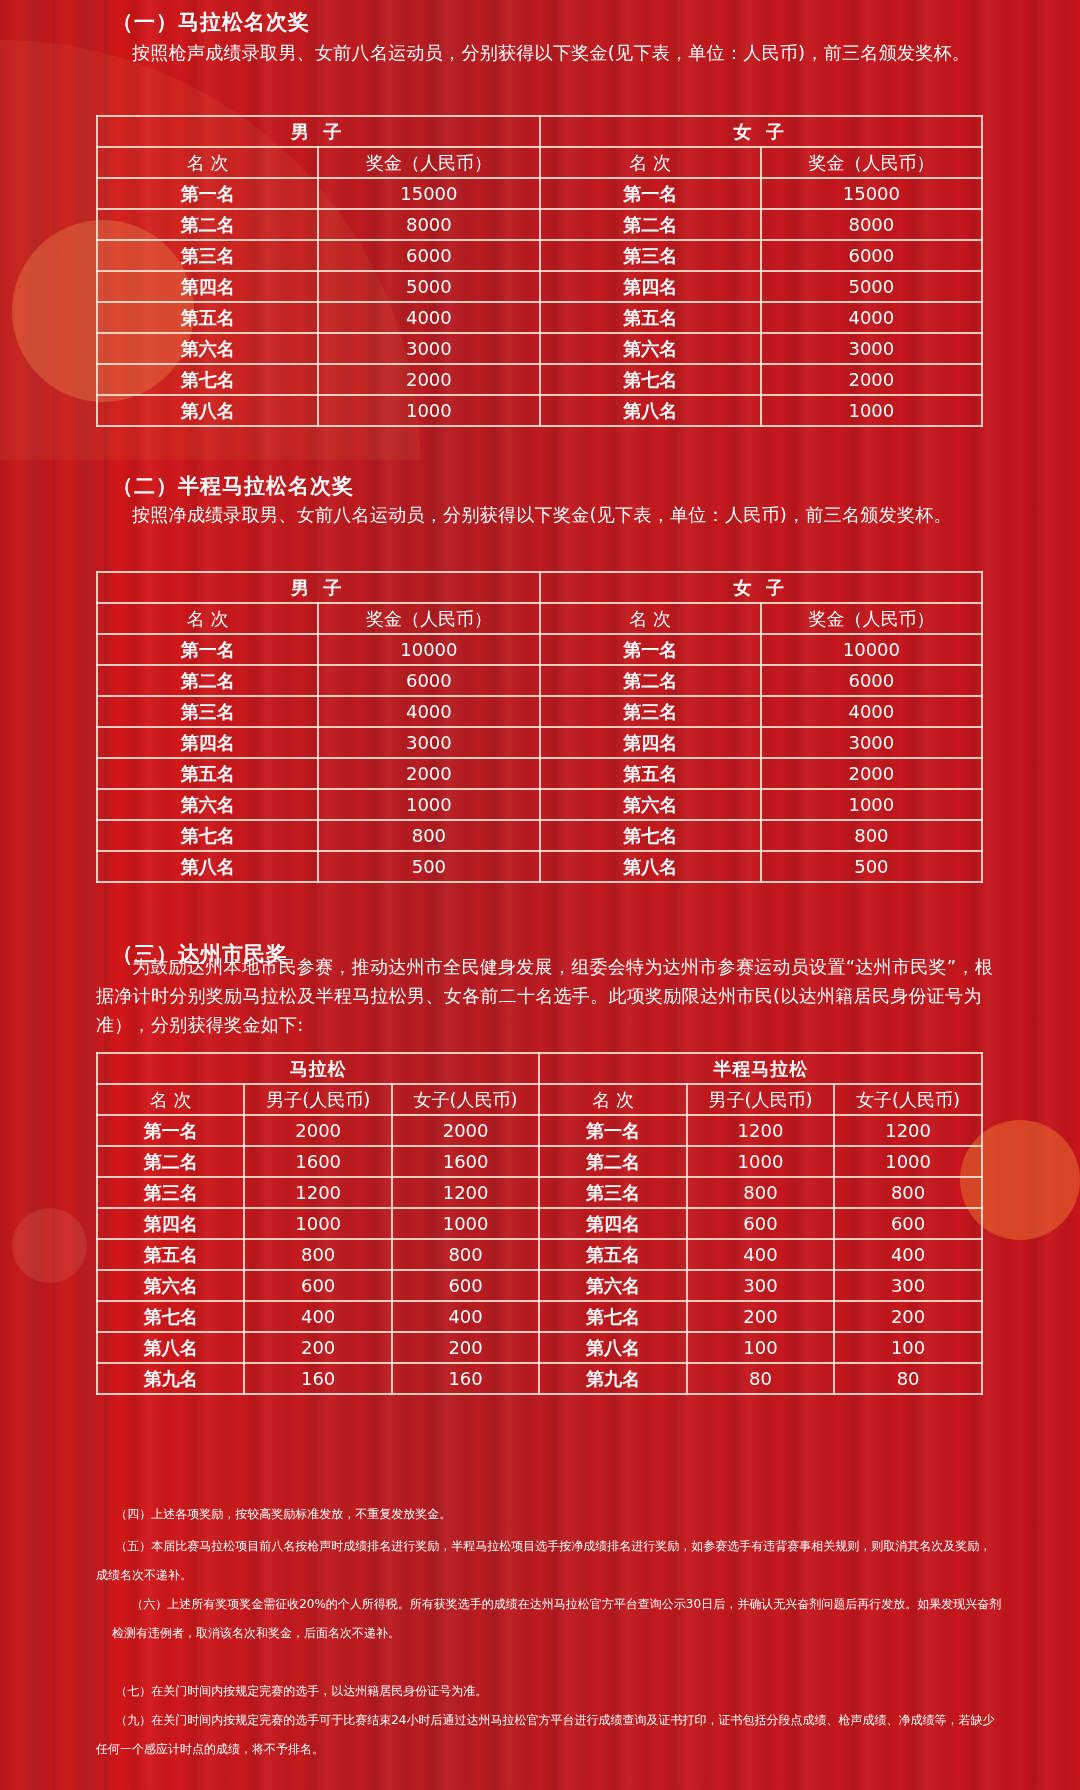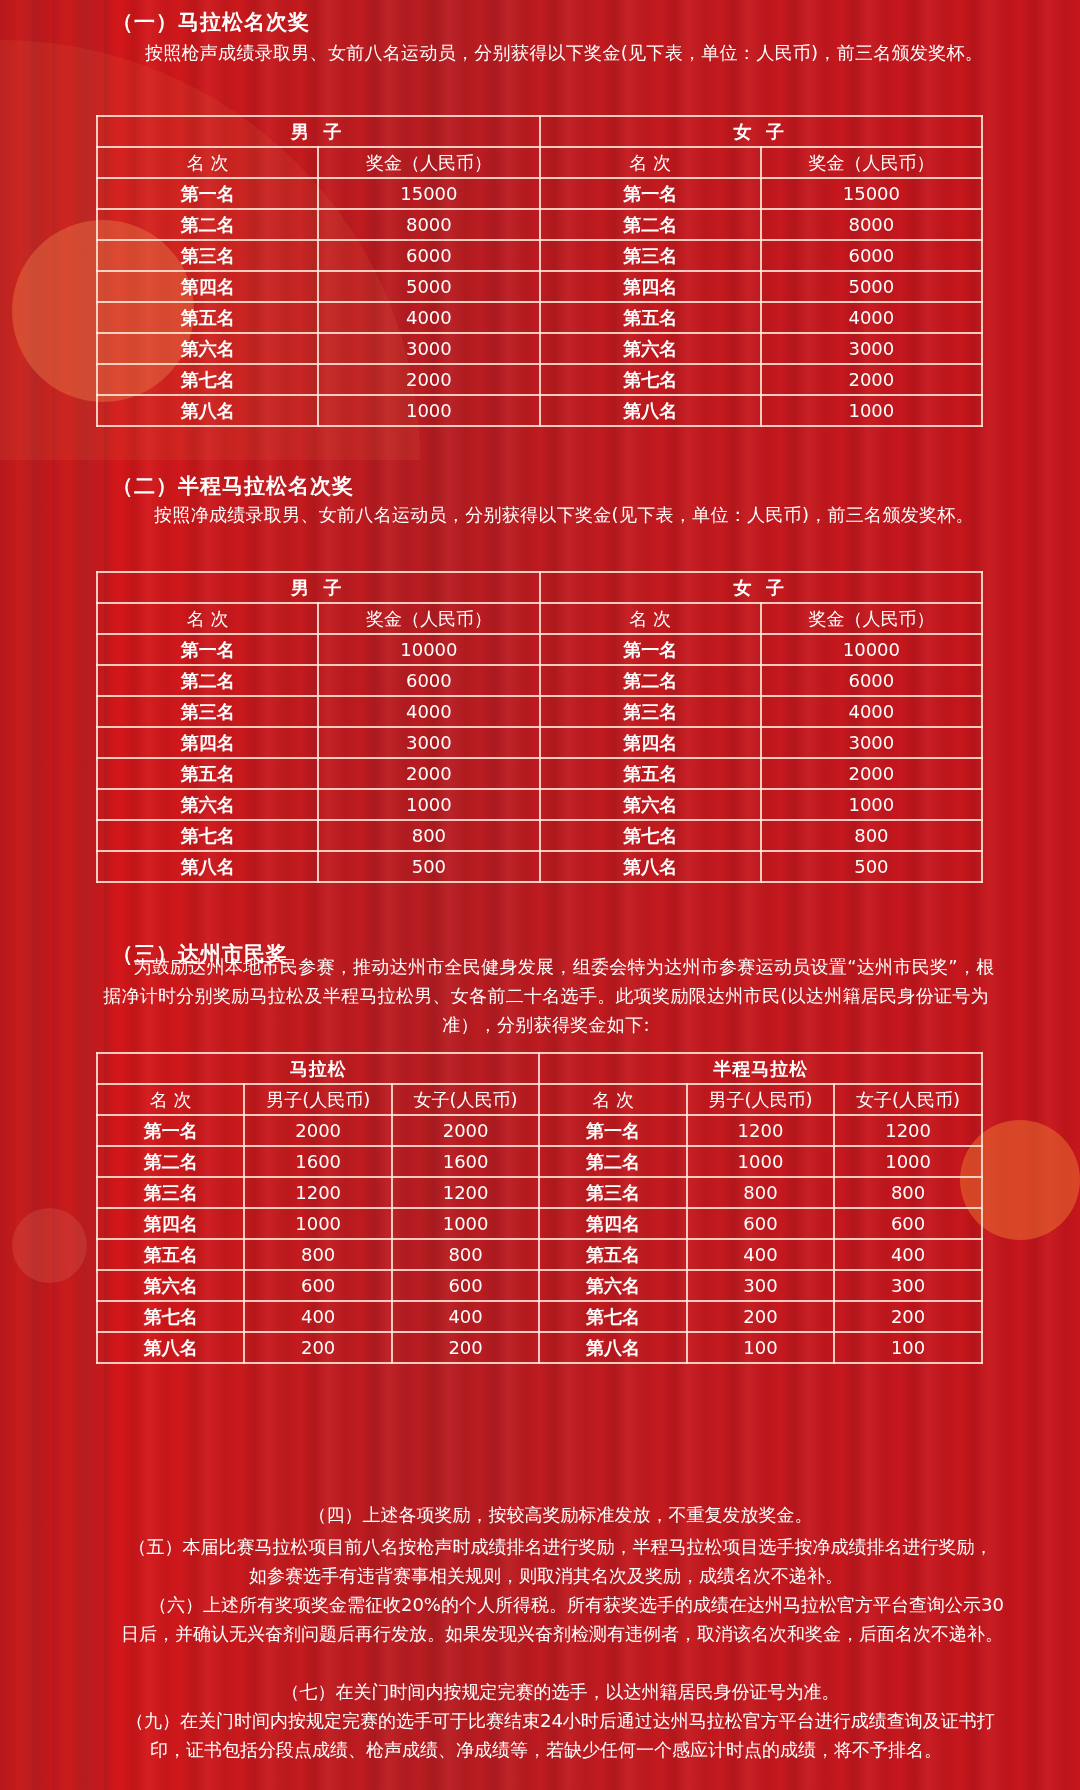--- a/index.html
+++ b/index.html
@@ -22,34 +22,34 @@
   .c2 { left: 960px; top: 1120px; width: 120px; height: 120px; background: rgba(235,110,50,0.55); }
   .c3 { left: 12px; top: 1208px; width: 75px; height: 75px; background: rgba(220,110,90,0.25); }
   .wave { position: absolute; left: 0; top: 40px; width: 420px; height: 420px; border-radius: 0 100% 0 0; background: rgba(230,120,70,0.12); }
 
   .content { position: absolute; left: 0; top: 0; width: 1080px; }
   .sec-title {
     position: absolute; left: 112px; font-size: 21px; font-weight: bold; letter-spacing: 1px;
   }
   .para {
     position: absolute; left: 96px; width: 900px; font-size: 18px; line-height: 29px;
-    text-indent: 2em; letter-spacing: 0.3px; text-align: center;
+    text-indent: 2em; letter-spacing: 0.3px;
   }
   table.prize {
     position: absolute; left: 96px; width: 887px; border-collapse: collapse;
     table-layout: fixed;
   }
   table.prize td, table.prize th {
     border: 2px solid rgba(255,235,220,0.85);
     text-align: center; font-size: 18px; padding: 0; height: 29px;
     font-weight: normal; white-space: nowrap;
   }
   table.prize th.group { font-weight: bold; letter-spacing: 4px; }
   table.prize td.rank { font-weight: bold; }
-  .note { position: absolute; left: 96px; width: 900px; font-size: 18px; line-height: 29px; text-indent: 1.6em; text-align: center; }
+  .note { position: absolute; left: 96px; width: 900px; font-size: 12px; line-height: 29px; text-indent: 1.6em; }
 </style>
 </head>
 <body>
 
 <div class="curtain-left"></div>
 <div class="wave"></div>
 <div class="deco-circle c1"></div>
 <div class="deco-circle c2"></div>
 <div class="deco-circle c3"></div>
 
@@ -278,20 +278,28 @@
           <td>200</td>
         </tr>
     <tr>
           <td class="rank">第八名</td>
           <td>200</td>
           <td>200</td>
           <td class="rank">第八名</td>
           <td>100</td>
           <td>100</td>
         </tr>
+    <tr>
+          <td class="rank">第九名</td>
+          <td>160</td>
+          <td>160</td>
+          <td class="rank">第九名</td>
+          <td>80</td>
+          <td>80</td>
+        </tr>
   </tbody>
     </table>
 
   <div class="note" style="top:1500px;">（四）上述各项奖励，按较高奖励标准发放，不重复发放奖金。</div>
   <div class="note" style="top:1532px;">（五）本届比赛马拉松项目前八名按枪声时成绩排名进行奖励，半程马拉松项目选手按净成绩排名进行奖励，如参赛选手有违背赛事相关规则，则取消其名次及奖励，成绩名次不递补。</div>
   <div class="note" style="top:1590px;margin-left:16px;">（六）上述所有奖项奖金需征收20%的个人所得税。所有获奖选手的成绩在达州马拉松官方平台查询公示30日后，并确认无兴奋剂问题后再行发放。如果发现兴奋剂检测有违例者，取消该名次和奖金，后面名次不递补。</div>
   <div class="note" style="top:1677px;">（七）在关门时间内按规定完赛的选手，以达州籍居民身份证号为准。</div>
   <div class="note" style="top:1706px;">（九）在关门时间内按规定完赛的选手可于比赛结束24小时后通过达州马拉松官方平台进行成绩查询及证书打印，证书包括分段点成绩、枪声成绩、净成绩等，若缺少任何一个感应计时点的成绩，将不予排名。</div>
 </div>
 

